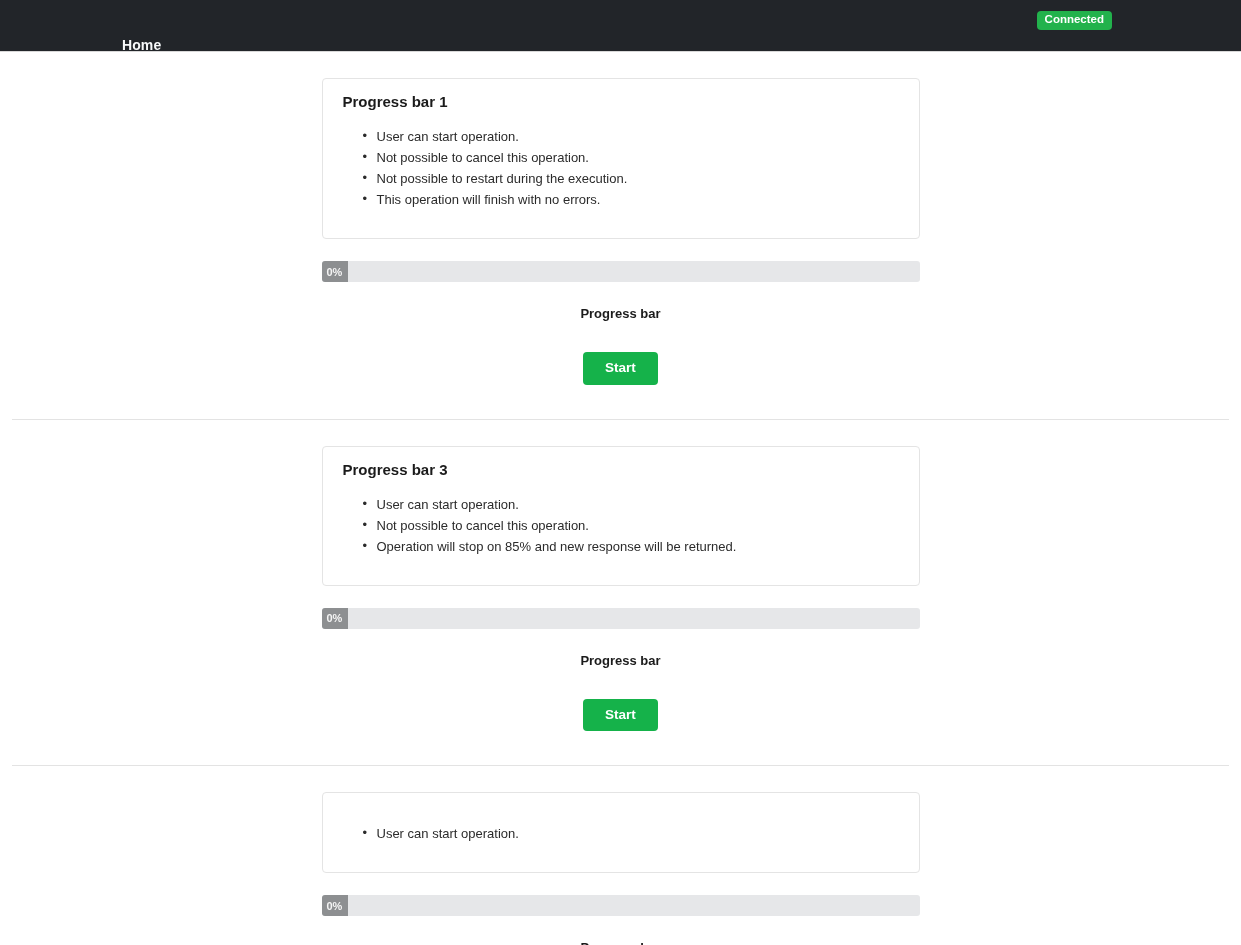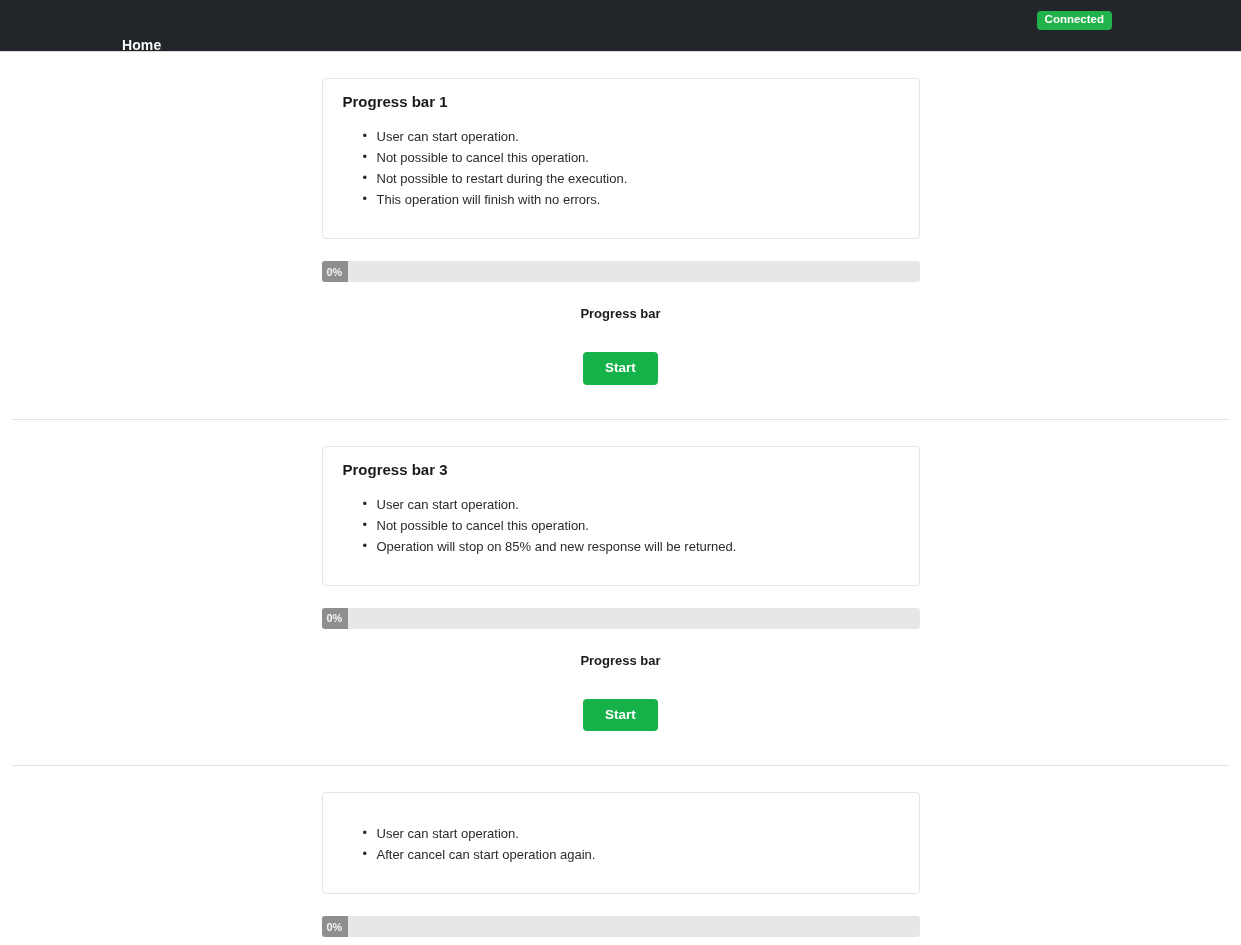--- a/index.html
+++ b/index.html
@@ -256,21 +256,20 @@
     <div class="sp-34"></div>
     <hr class="divider">
   </div>
 
   <div class="section">
     <div class="sp-26"></div>
 
     <div class="card">
       <ul class="card-list">
         <li>User can start operation.</li>
-        <li>After cancel can start operation again.</li>
       </ul>
     </div>
 
     <div class="sp-22"></div>
 
     <div class="progress-wrap">
       <div class="progress" style="background: rgb(230, 231, 233);">
         <div class="progress-bar-fill" style="background: rgb(141, 143, 145); width: 0%;">
           <span>0%</span>
         </div>

